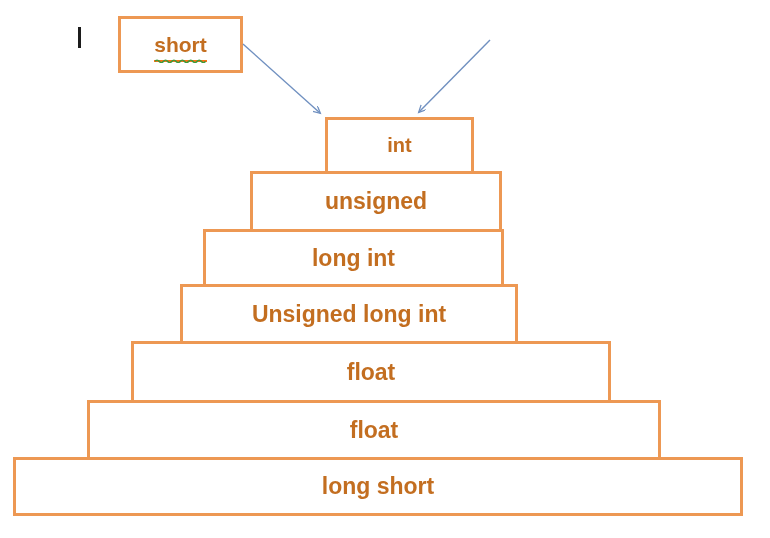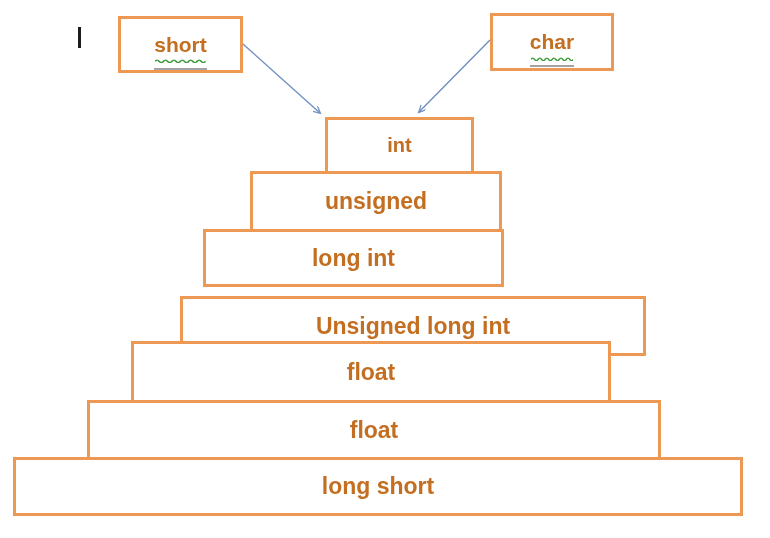--- a/index.html
+++ b/index.html
@@ -22,29 +22,29 @@
     color: #C36E20;
     font-weight: bold;
     font-size: 23px;
   }
   .src { font-size: 21px; }
   .box-short { left: 118px; top: 16px;  width: 125px; height: 57px; }
   .box-char  { left: 490px; top: 13px;  width: 124px; height: 58px; }
   .r0 { left: 281px; top: 117px; width: 149px; height: 57px; font-size: 20px; margin-left: 44px; }
   .r1 { left: 250px; top: 171px; width: 252px; height: 61px; }
   .r2 { left: 203px; top: 229px; width: 301px; height: 58px; }
-  .r3 { left: 180px; top: 296px; width: 466px; height: 60px; }
+  .r3 { left: 180px; top: 284px; width: 338px; height: 60px; }
   .r4 { left: 131px; top: 341px; width: 480px; height: 62px; }
   .r5 { left: 87px;  top: 400px; width: 574px; height: 60px; }
   .r6 { left: 13px;  top: 457px; width: 730px; height: 59px; }
 
   .word { position: relative; display: inline-block; line-height: 1.1; }
   .word .txt {
-    border-bottom: 2px solid #a3a3a3;
-    padding-bottom: 12px;
+    border-bottom: 2px solid #f97316;
+    padding-bottom: 4px;
   }
   .word svg.squig {
     position: absolute;
     left: 1px;
     bottom: -7px;
     width: calc(100% - 2px);
     height: 5px;
     display: block;
   }
 
@@ -71,28 +71,20 @@
 
   <div class="tbox src box-short">
     <span class="word">
       <span class="txt">short</span>
       <svg class="squig" viewBox="0 0 42 6" preserveAspectRatio="none" aria-hidden="true">
         <path d="M0 4 Q1.75 1 3.5 4 T7 4 T10.5 4 T14 4 T17.5 4 T21 4 T24.5 4 T28 4 T31.5 4 T35 4 T38.5 4 T42 4" fill="none" stroke="#3C9B3C" stroke-width="1.6"></path>
       </svg>
     </span>
   </div>
 
-  <div class="tbox src box-char">
-    <span class="word">
-      <span class="txt">char</span>
-      <svg class="squig" viewBox="0 0 42 6" preserveAspectRatio="none" aria-hidden="true">
-        <path d="M0 4 Q1.75 1 3.5 4 T7 4 T10.5 4 T14 4 T17.5 4 T21 4 T24.5 4 T28 4 T31.5 4 T35 4 T38.5 4 T42 4" fill="none" stroke="#3C9B3C" stroke-width="1.6"></path>
-      </svg>
-    </span>
-  </div>
 
   <svg class="arrows" viewBox="0 0 770 538" aria-hidden="true">
     <defs>
       <marker id="arw" markerWidth="10" markerHeight="10" refX="6.5" refY="3.5" orient="auto" markerUnits="userSpaceOnUse">
         <path d="M0,0 L7,3.5 L0,7" fill="none" stroke="#7090C0" stroke-width="1.3"></path>
       </marker>
     </defs>
     <line x1="243" y1="44" x2="320" y2="113" stroke="#7090C0" stroke-width="1.4" marker-end="url(#arw)"></line>
     <line x1="490" y1="40" x2="419" y2="112" stroke="#7090C0" stroke-width="1.4" marker-end="url(#arw)"></line>
   </svg>

